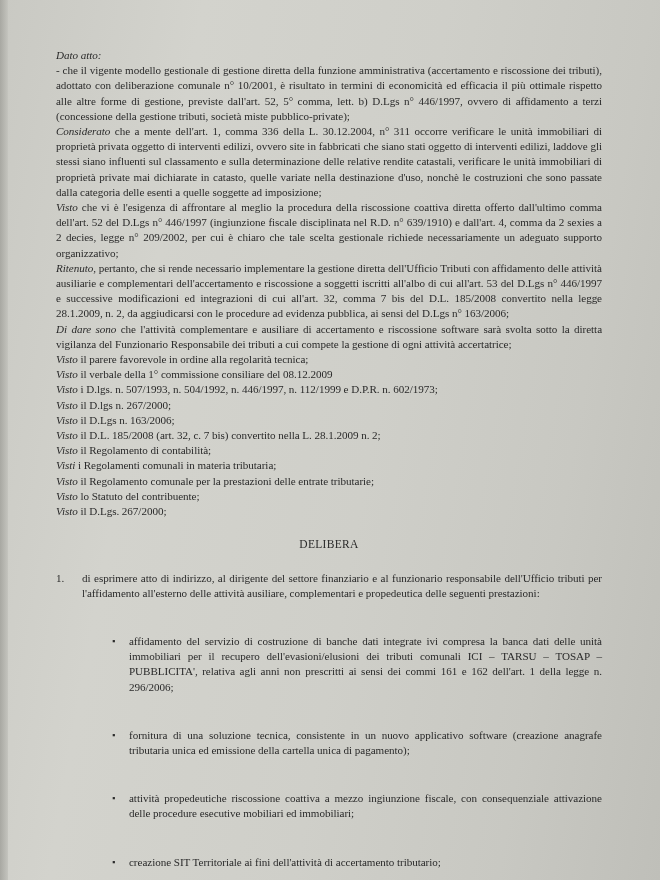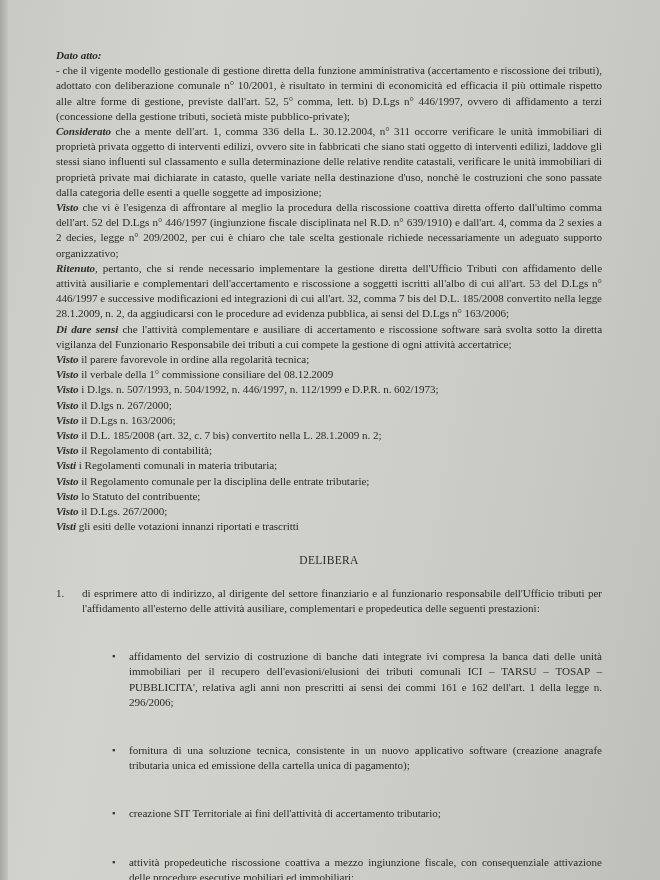--- a/index.html
+++ b/index.html
@@ -12,61 +12,60 @@
   .left-edge {
     position:absolute; left:0; top:0; bottom:0; width:8px;
     background: linear-gradient(90deg, #a8a8a2, #c4c4be);
   }
   .page {
     position:absolute; left:56px; top:48px; width:546px;
     font-size:11.1px; line-height:15.2px; text-align:justify;
     letter-spacing:-0.05px;
   }
   .page p { margin:0; }
-  .page b { font-weight:bold; font-style:italic; }
+  .page b { font-weight:normal; font-style:italic; }
   .heading { text-align:center; margin:18px 0 18px 0 !important; font-size:11.5px; letter-spacing:0.3px; }
   .numbered { display:flex; }
   .numbered .num { width:26px; flex:none; }
   .numbered .txt { flex:1; }
   ul.bullets { margin:0; padding:0 0 0 30px; list-style:none; }
   ul.bullets li { position:relative; padding-left:17px;margin-top:33px; }
   ul.bullets li::before { content:"\25AA"; position:absolute; left:0; top:0; font-size:9px; }
 </style>
 </head>
 <body>
 
 <div class="left-edge"></div>
 
 <div class="page">
   <p><b>Dato atto:</b></p>
   <p><span>- che il vigente modello gestionale di gestione diretta della funzione amministrativa (accertamento e riscossione dei tributi), adottato con deliberazione comunale n° 10/2001, è risultato in  termini di economicità ed efficacia il più ottimale rispetto alle altre forme di gestione, previste dall'art. 52, 5° comma, lett. b) D.Lgs n° 446/1997, ovvero di affidamento a terzi (concessione della gestione tributi, società miste pubblico-private);</span></p>
   <p><b>Considerato</b><span> che a mente dell'art. 1, comma 336 della L. 30.12.2004, n° 311 occorre verificare le unità immobiliari di proprietà privata oggetto di interventi edilizi, ovvero site in fabbricati che siano stati oggetto di interventi edilizi, laddove gli stessi siano influenti sul classamento e sulla determinazione delle relative rendite catastali, verificare le unità immobiliari di proprietà private mai dichiarate in catasto, quelle variate nella destinazione d'uso, nonchè le costruzioni che sono passate dalla categoria delle esenti a quelle soggette ad imposizione;</span></p>
   <p><b>Visto</b><span> che vi è l'esigenza di affrontare al meglio la procedura della riscossione coattiva diretta offerto dall'ultimo comma dell'art. 52 del D.Lgs n° 446/1997 (ingiunzione fiscale disciplinata nel R.D. n° 639/1910) e dall'art. 4, comma da 2 sexies a 2 decies, legge n° 209/2002, per cui è chiaro che tale scelta gestionale richiede necessariamente un adeguato supporto organizzativo;</span></p>
   <p><b>Ritenuto</b><span>, pertanto, che si rende necessario implementare la gestione diretta dell'Ufficio Tributi con affidamento delle attività ausiliarie e complementari dell'accertamento e riscossione a soggetti iscritti all'albo di cui all'art. 53 del D.Lgs n° 446/1997 e successive modificazioni ed integrazioni di cui all'art. 32, comma 7 bis del D.L. 185/2008 convertito nella legge 28.1.2009, n. 2, da aggiudicarsi con le procedure ad evidenza pubblica, ai sensi del D.Lgs n° 163/2006;</span></p>
-  <p><b>Di dare sensi</b><span> che l'attività complementare e ausiliare di accertamento e riscossione software sarà svolta sotto la diretta vigilanza del Funzionario Responsabile dei tributi a cui compete la gestione di ogni attività accertatrice;</span></p>
+  <p><b>Di dare sono</b><span> che l'attività complementare e ausiliare di accertamento e riscossione software sarà svolta sotto la diretta vigilanza del Funzionario Responsabile dei tributi a cui compete la gestione di ogni attività accertatrice;</span></p>
   <p><b>Visto</b><span> il parere favorevole in ordine alla regolarità tecnica;</span></p>
   <p><b>Visto</b><span> il verbale della 1° commissione consiliare del 08.12.2009</span></p>
   <p><b>Visto</b><span> i D.lgs. n. 507/1993, n. 504/1992, n. 446/1997, n. 112/1999 e D.P.R. n. 602/1973;</span></p>
   <p><b>Visto</b><span> il D.lgs n. 267/2000;</span></p>
   <p><b>Visto</b><span> il D.Lgs n. 163/2006;</span></p>
   <p><b>Visto</b><span> il D.L. 185/2008 (art. 32, c. 7 bis) convertito nella L. 28.1.2009 n. 2;</span></p>
   <p><b>Visto</b><span> il Regolamento di contabilità;</span></p>
   <p><b>Visti</b><span> i Regolamenti comunali in materia tributaria;</span></p>
-  <p><b>Visto</b><span> il Regolamento comunale per la disciplina delle entrate tributarie;</span></p>
+  <p><b>Visto</b><span> il Regolamento comunale per la prestazioni delle entrate tributarie;</span></p>
   <p><b>Visto</b><span> lo Statuto del contribuente;</span></p>
   <p><b>Visto</b><span> il D.Lgs. 267/2000;</span></p>
-  <p><b>Visti</b><span> gli esiti delle votazioni innanzi riportati e trascritti</span></p>
 
   <p class="heading">DELIBERA</p>
 
   <div class="numbered">
     <span class="num">1.</span>
     <div class="txt">
       <p>di esprimere atto di indirizzo, al dirigente del settore finanziario e al funzionario responsabile dell'Ufficio tributi per l'affidamento all'esterno delle attività ausiliare, complementari e propedeutica delle seguenti prestazioni:</p>
       <ul class="bullets">
         <li>affidamento del servizio di costruzione di banche dati integrate ivi compresa la banca dati delle unità immobiliari per il recupero dell'evasioni/elusioni dei tributi comunali ICI – TARSU – TOSAP – PUBBLICITA', relativa agli anni non prescritti ai sensi dei commi 161 e 162 dell'art. 1 della legge n. 296/2006;</li>
         <li>fornitura di una soluzione tecnica, consistente in un nuovo applicativo software (creazione anagrafe tributaria unica ed emissione della cartella unica di pagamento);</li>
+        <li>attività propedeutiche riscossione coattiva a mezzo ingiunzione fiscale, con consequenziale attivazione delle procedure esecutive mobiliari ed immobiliari;</li>
         <li>creazione SIT Territoriale ai fini dell'attività di accertamento tributario;</li>
-        <li>attività propedeutiche riscossione coattiva a mezzo ingiunzione fiscale, con consequenziale attivazione delle procedure esecutive mobiliari ed immobiliari;</li>
       </ul>
     </div>
   </div>
 </div>
 
 </body></html>

